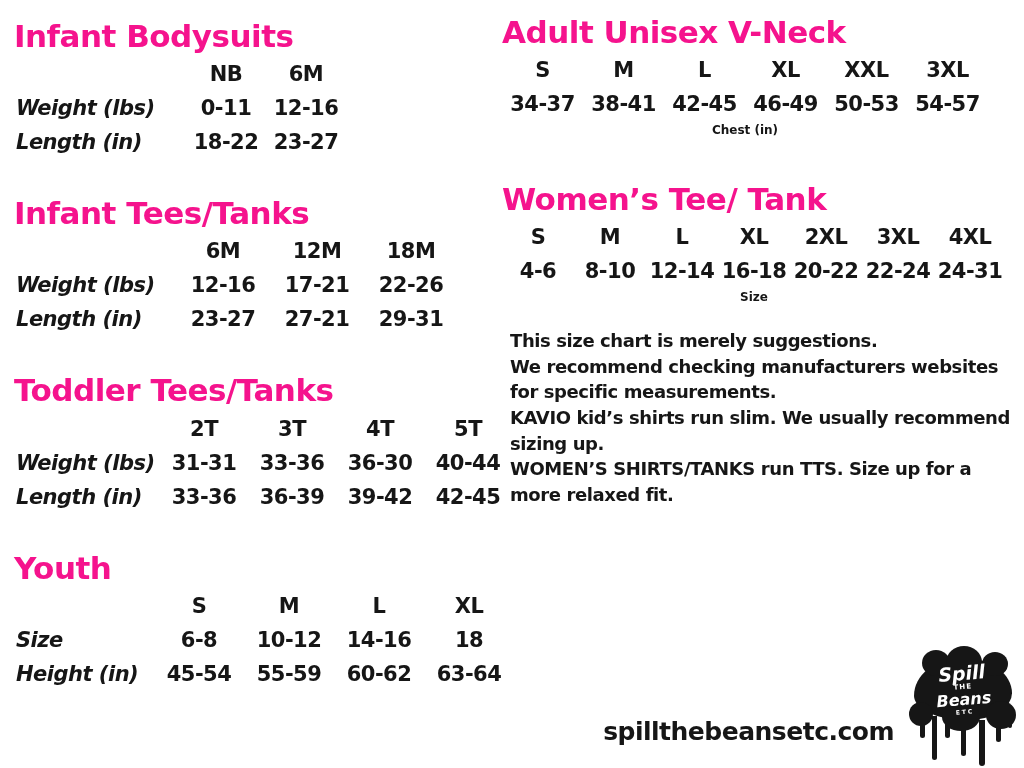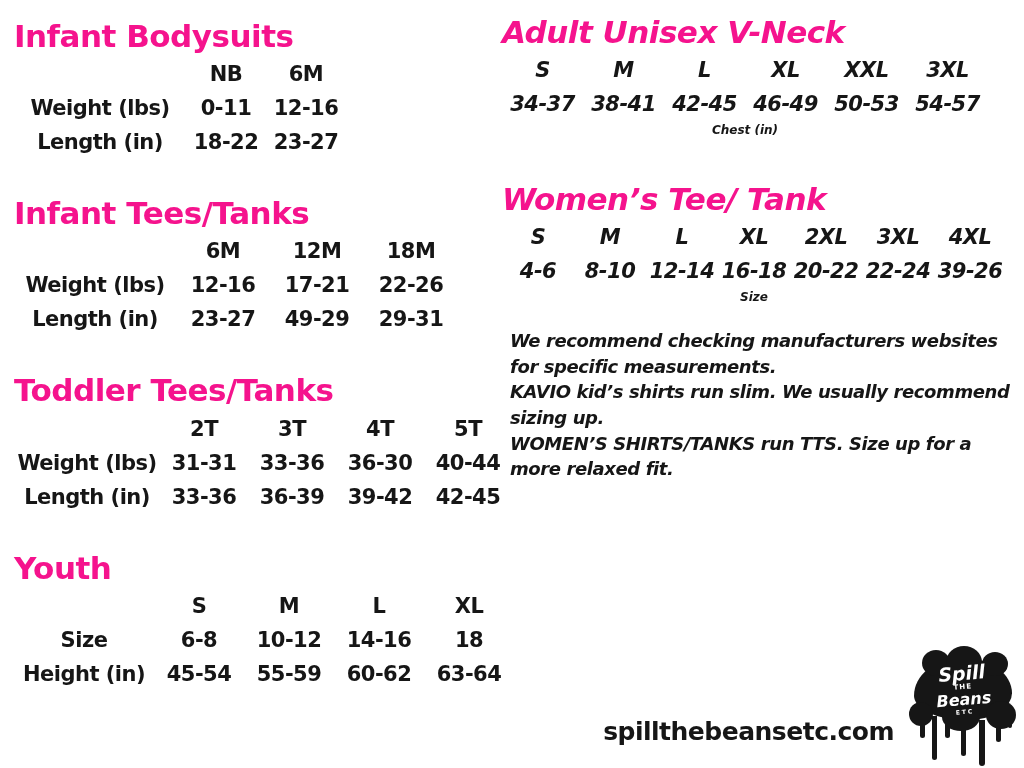--- a/index.html
+++ b/index.html
@@ -9,41 +9,41 @@
     width: 1024px;
     height: 768px;
     background: #ffffff;
     overflow: hidden;
     font-family: "DejaVu Sans", sans-serif;
     font-weight: bold;
     color: #161616;
     padding-left: 32px;
   }
   .col-left  { position: absolute; left: 14px;  top: 18px; width: 478px; }
-  .col-right { position: absolute; left: 502px; top: 14px; width: 514px; font-style: italic; }
+  .col-right { position: absolute; left: 502px; top: 14px; width: 514px; }
 
   .section { margin-bottom: 36px; }
   .section-title {
     color: #f5138d;
     font-size: 31px;
     line-height: 1.2;
     margin: 0 0 2px 0;
     letter-spacing: -0.5px;
     white-space: nowrap;
   }
 
   table.size-table { border-collapse: collapse; letter-spacing: -0.5px; }
   table.size-table th, table.size-table td {
     font-size: 21px;
     font-weight: bold;
     text-align: center;
     padding: 5px 2px;
     white-space: nowrap;
   }
-  table.size-table .lbl { text-align: center; padding-left: 2px; }
+  table.size-table .lbl { text-align: left; padding-left: 2px; font-style: italic; }
 
   .t-infant1 .lbl { min-width: 172px; }
   .t-infant1 th:not(.lbl), .t-infant1 td:not(.lbl) { min-width: 80px; }
   .t-infant2 .lbl { min-width: 162px; }
   .t-infant2 th:not(.lbl), .t-infant2 td:not(.lbl) { min-width: 94px; }
   .t-toddler .lbl { min-width: 146px; }
   .t-toddler th:not(.lbl), .t-toddler td:not(.lbl) { min-width: 88px; }
   .t-youth .lbl { min-width: 140px; }
   .t-youth th:not(.lbl), .t-youth td:not(.lbl) { min-width: 90px; }
 
@@ -154,21 +154,21 @@
         <tbody>
           <tr>
             <td class="lbl">Weight (lbs)</td>
             <td>12-16</td>
             <td>17-21</td>
             <td>22-26</td>
           </tr>
           <tr>
             <td class="lbl">Length (in)</td>
             <td>23-27</td>
-            <td>49-29</td>
+            <td>27-21</td>
             <td>29-31</td>
           </tr>
         </tbody>
       </table>
     </div>
 
     <div class="section">
       <h2 class="section-title">Toddler Tees/Tanks</h2>
       <table class="size-table t-toddler">
         <thead>
@@ -276,29 +276,30 @@
           </tr>
         </thead>
         <tbody>
           <tr>
             <td>4-6</td>
             <td>8-10</td>
             <td>12-14</td>
             <td>16-18</td>
             <td>20-22</td>
             <td>22-24</td>
-            <td>39-26</td>
+            <td>24-31</td>
           </tr>
         </tbody>
       </table>
       <div class="caption cap-women">Size</div>
     </div>
 
     <div class="note">
       <div class="note-body">
+        <p class="note-line"><strong></strong><span>This size chart is merely suggestions.</span></p>
         <p class="note-line"><strong></strong><span>We recommend checking manufacturers websites for specific measurements.</span></p>
         <p class="note-line"><strong>KAVIO</strong><span> kid’s shirts run slim. We usually recommend sizing up.</span></p>
         <p class="note-line"><strong>WOMEN’S SHIRTS/TANKS</strong><span> run TTS. Size up for a more relaxed fit.</span></p>
       </div>
     </div>
 
   </div>
 
   <div class="website">spillthebeansetc.com</div>
 

